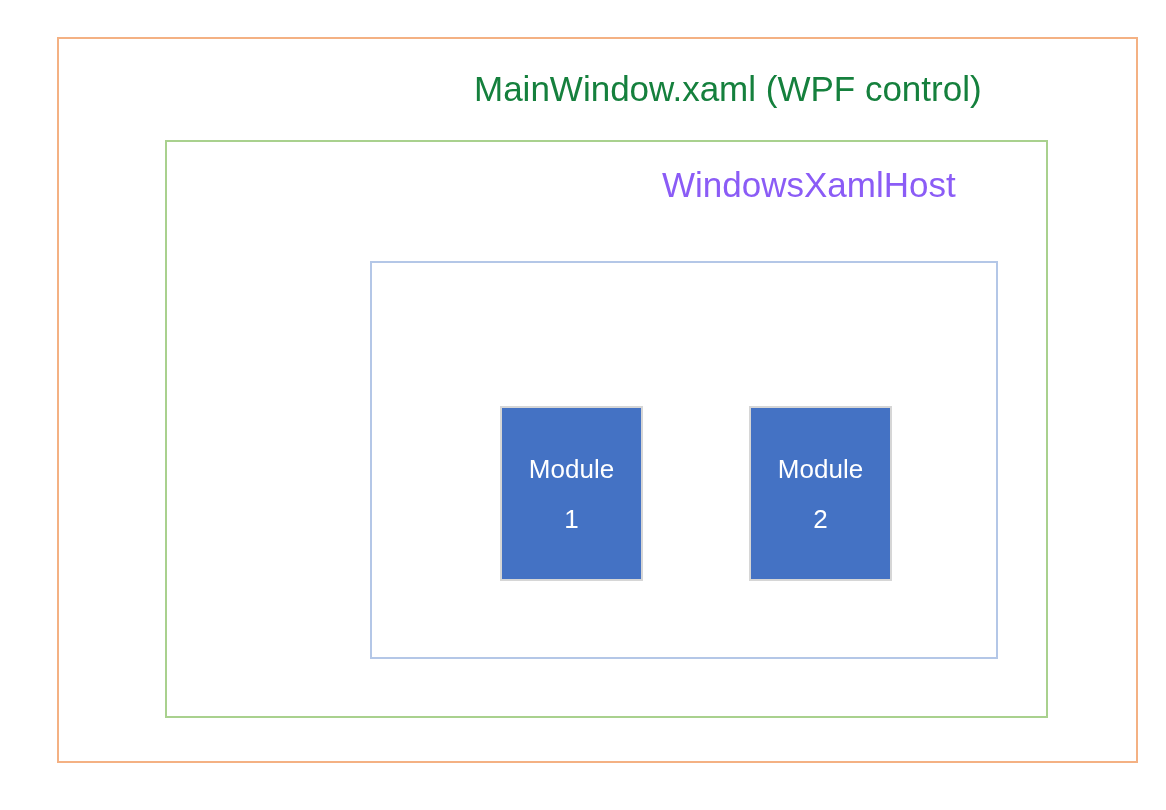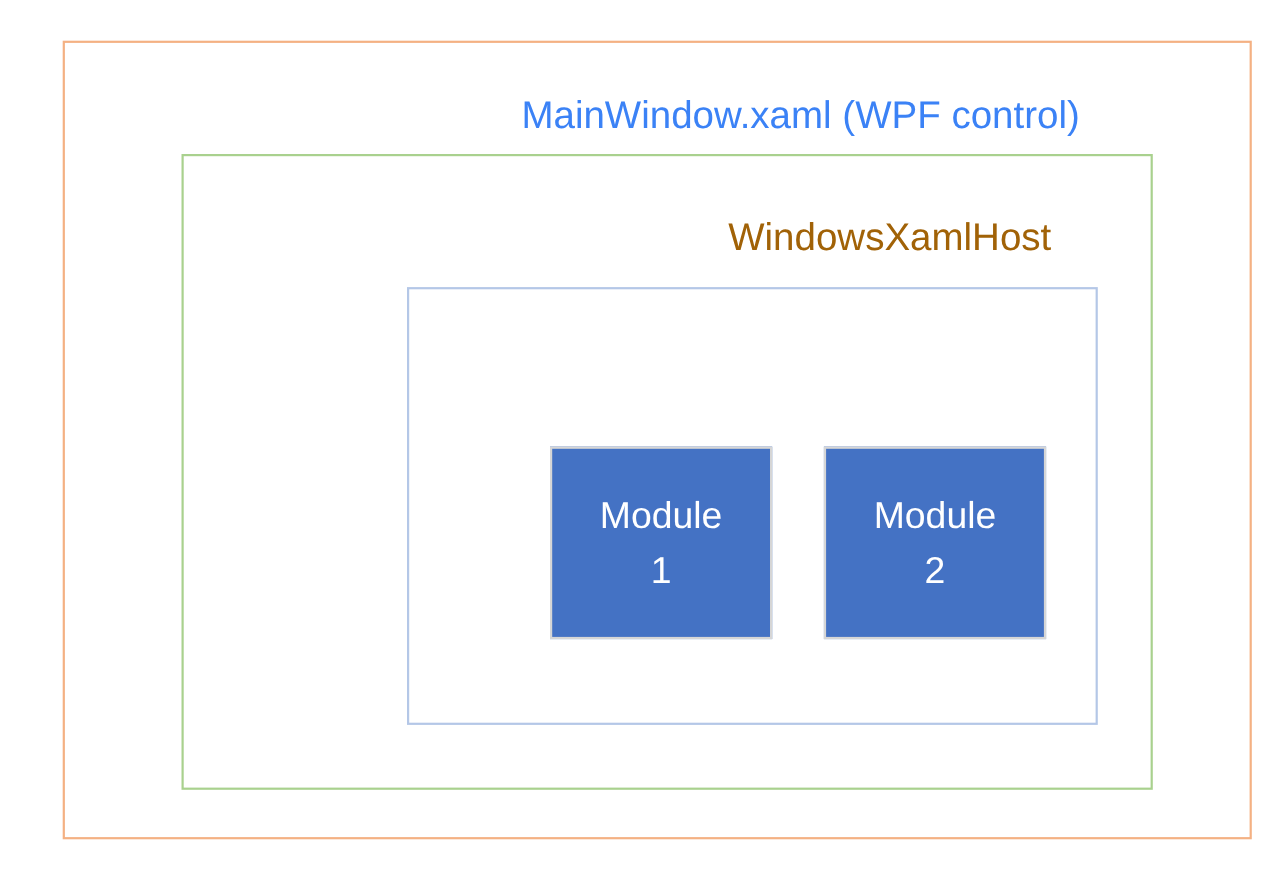--- a/index.html
+++ b/index.html
@@ -36,45 +36,45 @@
     border: 2px solid #b4c7e7;
   }
   .lbl {
     position: absolute;
     white-space: nowrap;
     font-size: 35px;
     line-height: 1.2;
     letter-spacing: 0px;
   }
   .lbl-outer {
-    left: 474px; top: 84px;
-    color: #3b82f6;
+    left: 474px; top: 68px;
+    color: #15803d;
   }
   .lbl-host {
-    left: 662px; top: 195px;
-    color: #a16207;
+    left: 662px; top: 164px;
+    color: #8b5cf6;
   }
   .lbl-shell {
     left: 370px; top: 303px;
     width: 628px;
     text-align: center;
     color: #4472c4;
   }
   .module {
     position: absolute;
     box-sizing: border-box;
-    width: 202px; height: 175px;
+    width: 143px; height: 175px;
     background: #4472c4;
     border: 2px solid #d6d6d6;
     display: flex;
     flex-direction: column;
     align-items: center;
     justify-content: center;
     color: #ffffff;
-    font-size: 34px;
+    font-size: 26px;
     line-height: 50px;
     text-align: center;
   }
   .module-1 { left: 500px; top: 406px; }
   .module-2 { left: 749px; top: 406px; }
 </style>
 </head>
 <body>
 
 <div class="canvas">

